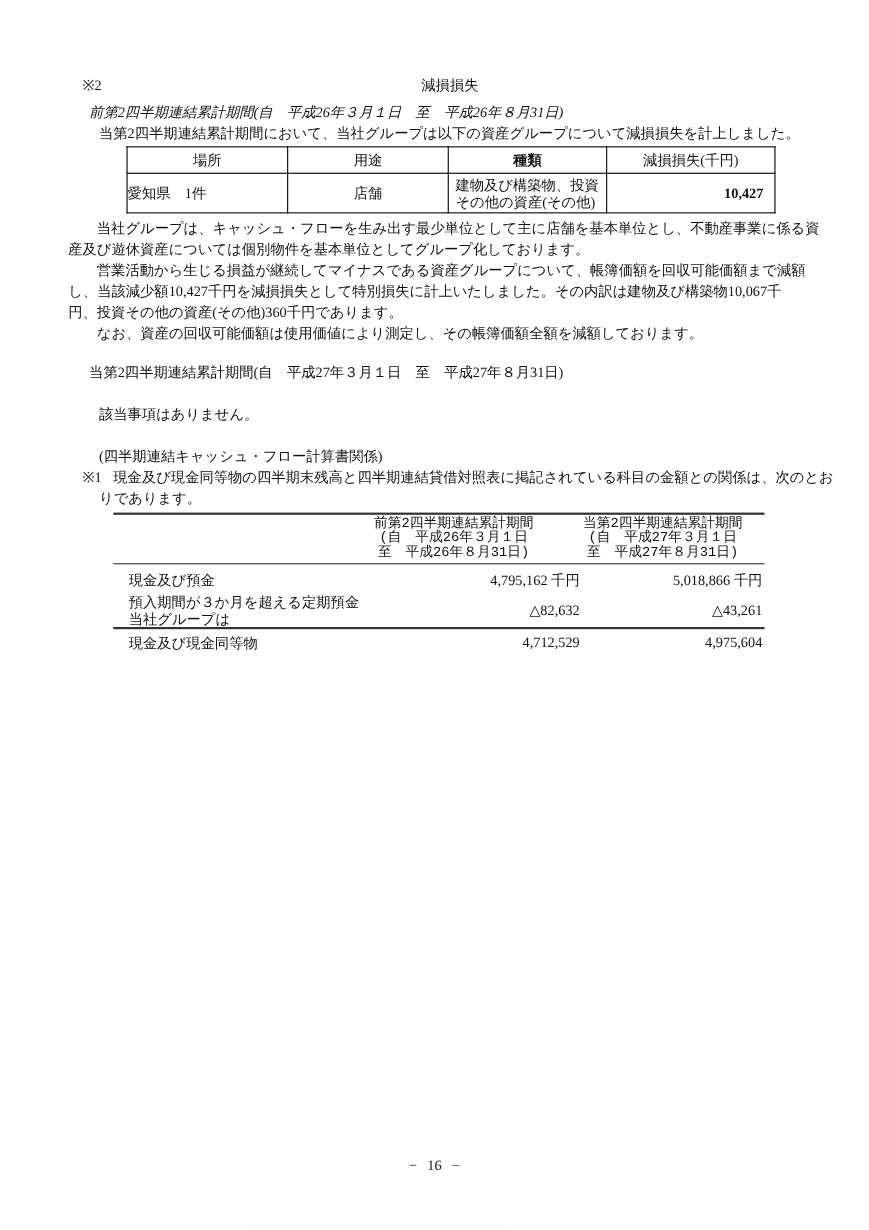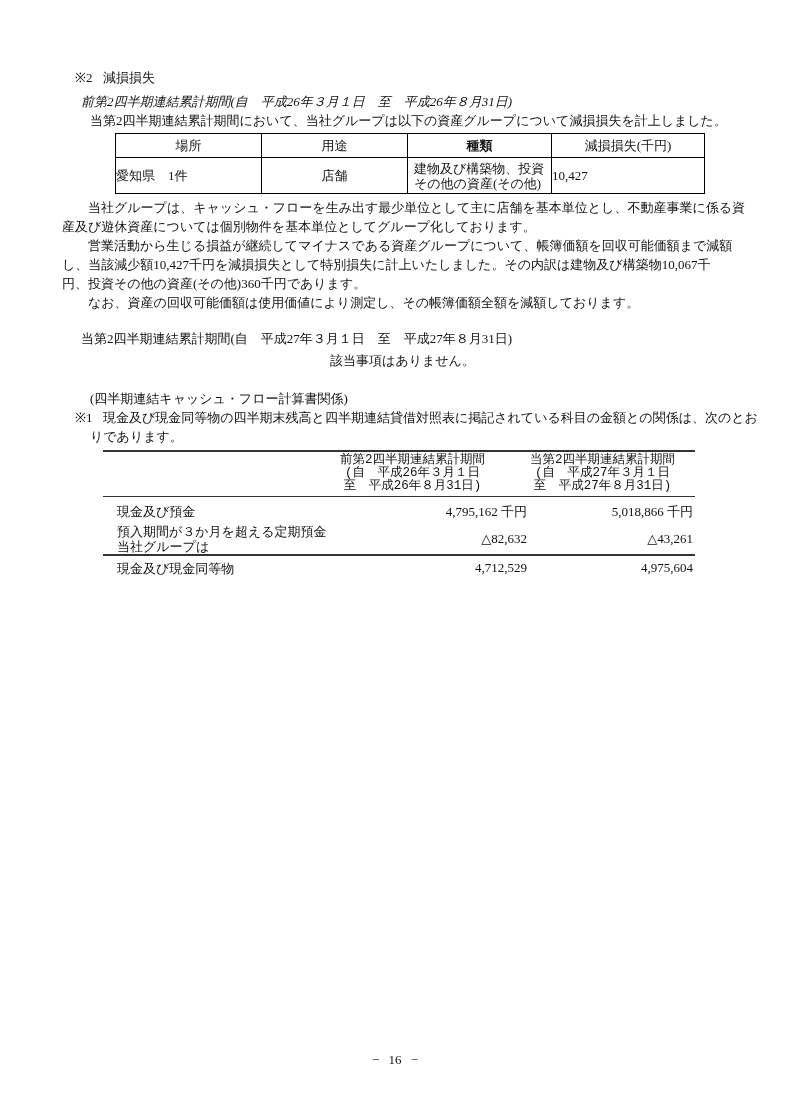--- a/index.html
+++ b/index.html
@@ -12,21 +12,21 @@
     font-size:13px;
     color:#111111;
     overflow:hidden;
   }
   .content { position:absolute; left:62px; top:68px; width:653px; }
   .ln { line-height:19px; min-height:19px; white-space:nowrap; }
 
   
   .ind-mark   { position:relative; }
   .ind-mark .mark { position:absolute; left:13px; top:0; }
-  .ind-mark .mark-text { padding-left:41px; display:block; }
+  .ind-mark .mark-text { padding-left:41px; display:block;text-align:center; }
   .ind-head   { padding-left:19px; }   
   .ind-body   { padding-left:28px; }   
   .para-first { padding-left:26px; }   
 
   
   .t1 {
     margin-left:53px; margin-top:3px;
     width:585px;
     border-collapse:collapse;
     table-layout:fixed;
@@ -38,21 +38,21 @@
     padding:0;
   }
   .t1 th { height:23px; text-align:center; }
   .t1 td { height:33px; }
   .t1 .c-loc  { width:145px; }
   .t1 .c-use  { width:145px; text-align:center; }
   .t1 .c-kind { width:143px; }
   .t1 .c-amt  { width:152px; }
   .t1 td.c-kind { padding:1px 4px 1px 6px; }
   .t1 .kind-line { line-height:15px; white-space:nowrap; }
-  .t1 td.c-amt { padding-right:10px; }
+  .t1 td.c-amt { text-align:right; padding-right:10px;font-weight:bold; }
 
   
   .t2 { margin-left:41px; margin-top:4px; width:592px; }
   .t2-head {
     display:flex;
     border-top:2px solid #333;
     border-bottom:1px solid #333;
     padding:2px 0 3px 0;
   }
   .t2-head .sp { flex:0 0 212px; }
@@ -63,21 +63,21 @@
   .t2-row { display:flex; align-items:center; }
   .t2-row .lbl { flex:0 0 255px; padding-left:14px; line-height:15px; }
   .t2-row .lbl div { white-space:nowrap; }
   .t2-row .lbl div:empty { display:none; }
   .t2-row .v-prior { flex:0 0 155px; text-align:right; white-space:nowrap; }
   .t2-row .v-current { flex:1; text-align:right; padding-right:2px; white-space:nowrap; }
   .t2-row.r1 { min-height:25px; padding-top:2px; }
   .t2-row.r2 { min-height:30px; }
   .t2-row.r3 { border-top:2px solid #333; min-height:24px; }
   .spacer-19 { height:19px; }
-  .mt3 { margin-top:3px;text-align:center; }
+  .mt3 { margin-top:19px; }
   .mt4 { margin-top:4px; }
   .mt5 { margin-top:5px;font-style:italic; }
   .mt17 { margin-top:17px; }
 
   .page-number {
     position:absolute; left:0; right:0; top:1052px;
     text-align:center; font-size:13px; word-spacing:6px;font-family:Liberation Serif, serif;
   }
 </style>
 </head>

